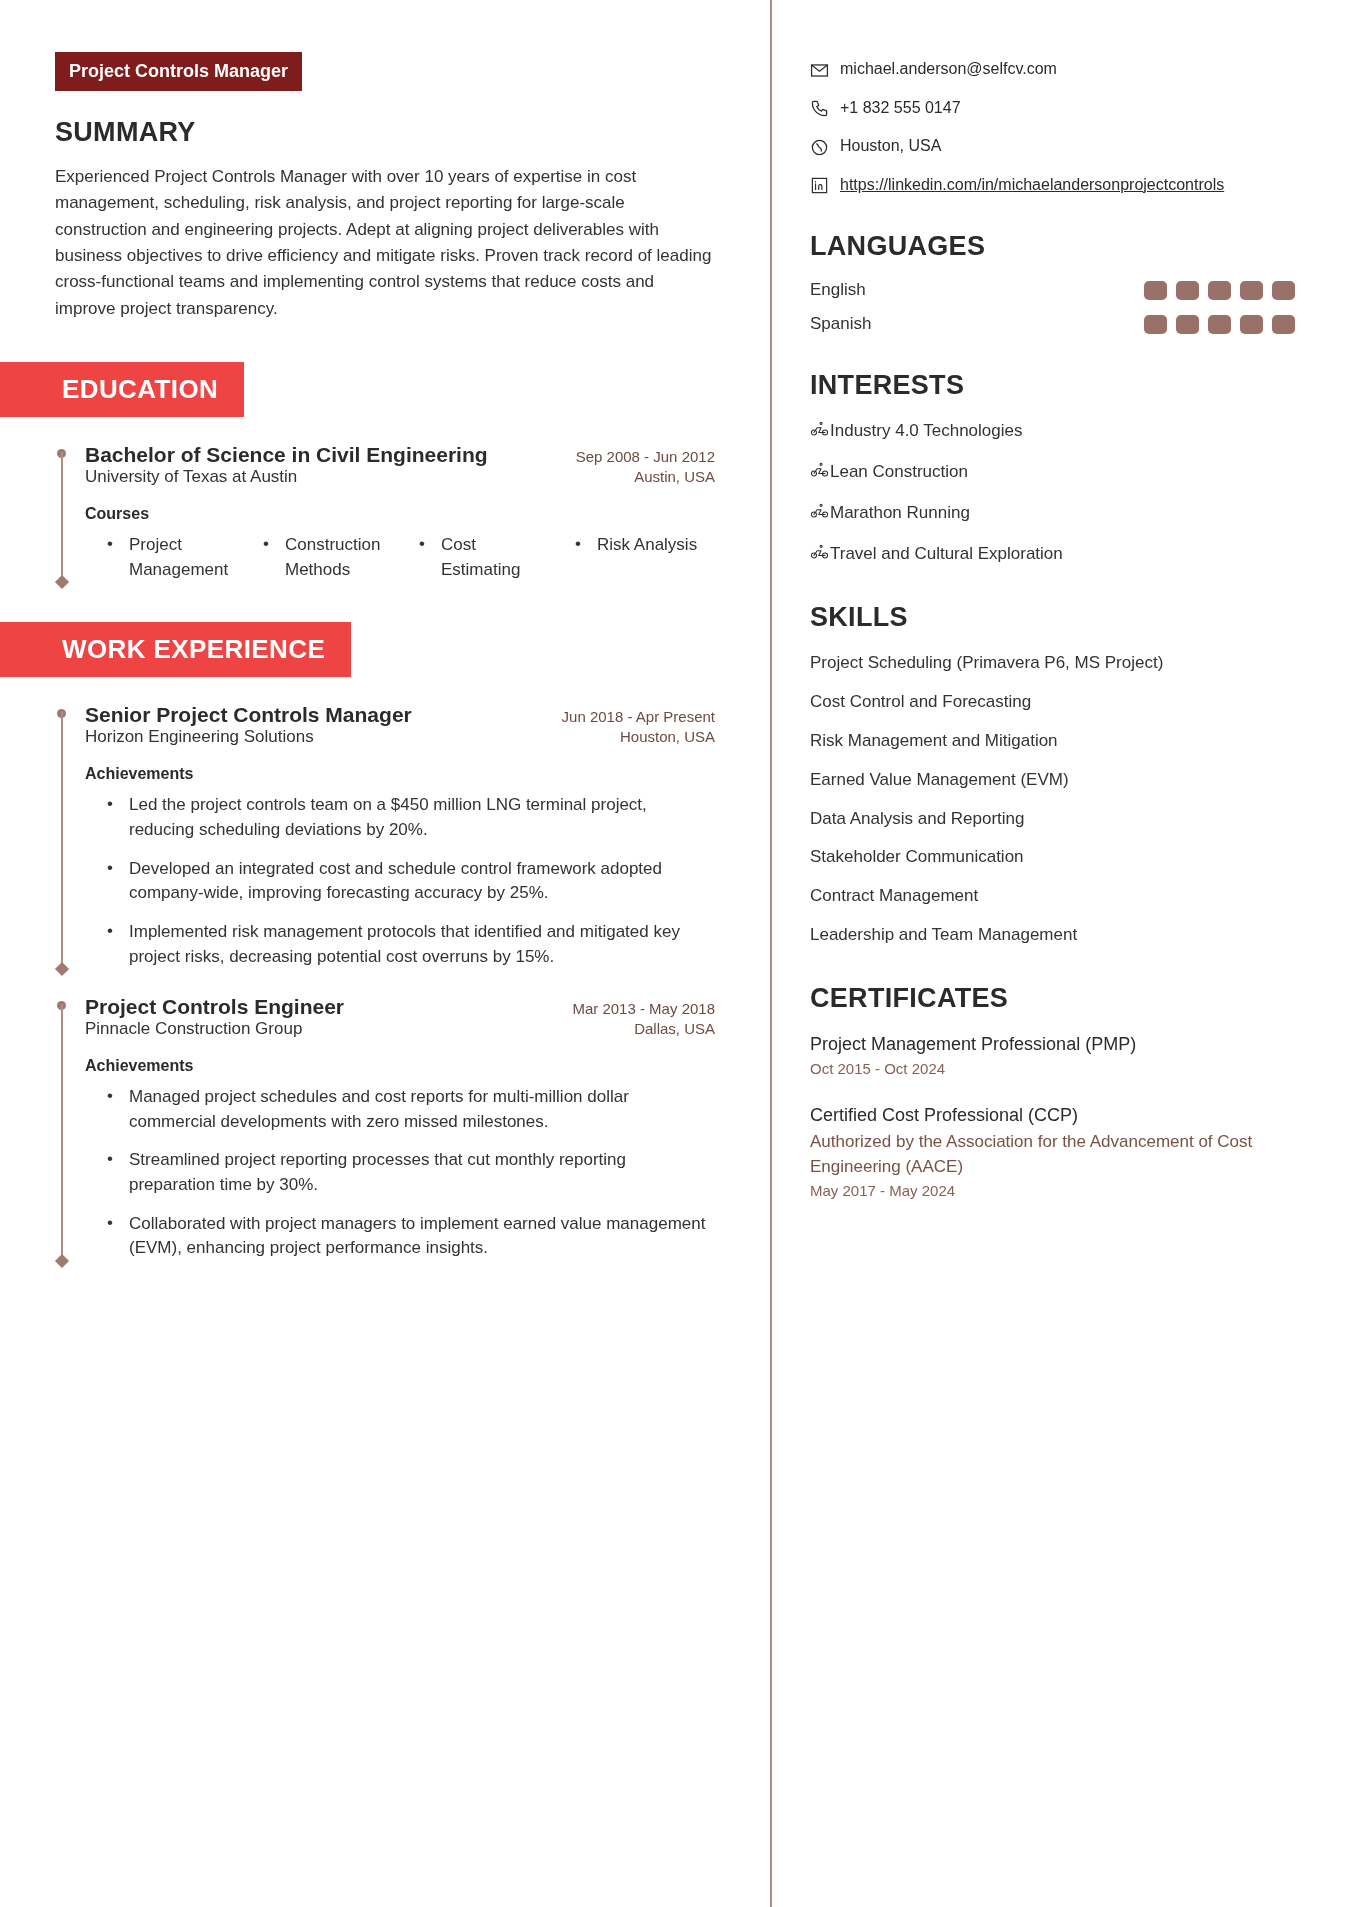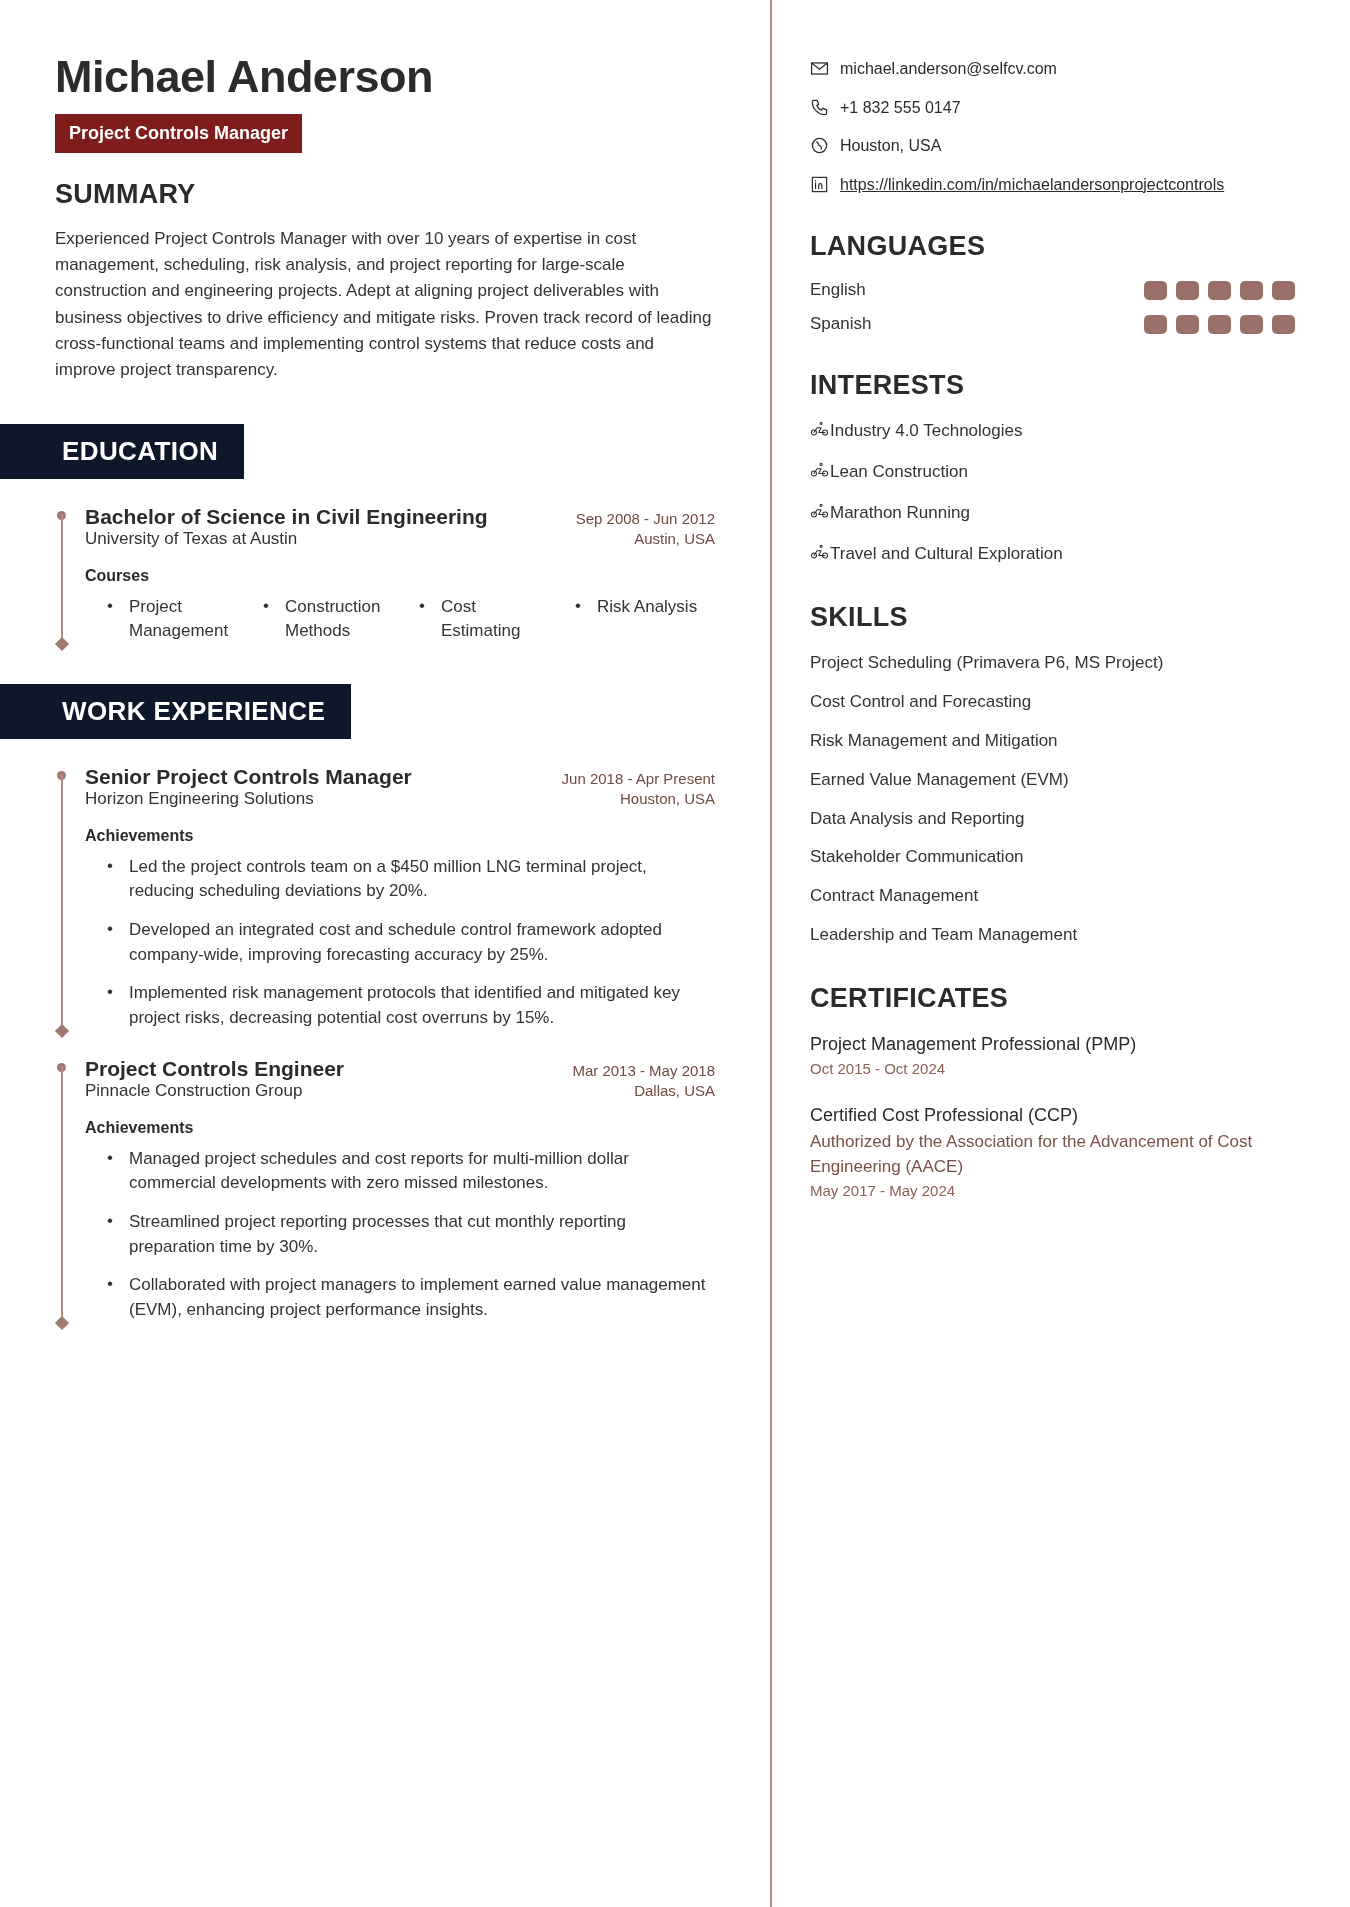--- a/index.html
+++ b/index.html
@@ -28,21 +28,21 @@
   .sec-plain {
     font-size:27px; font-weight:bold; color:#2b2b2b;
     letter-spacing:0.3px; margin-bottom:16px;
   }
   .summary-text {
     font-size:17px; line-height:1.55; color:#333;
   }
 
   
   .sec-banner {
-    background:#0f172a; color:#ffffff;
+    background:#ef4444; color:#ffffff;
     font-size:26px; font-weight:bold; letter-spacing:0.4px;
     padding:12px 26px 12px 0;
     margin-left:-55px; padding-left:62px;
     display:inline-block;
   }
   .banner-wrap { margin:40px 0 26px -55px; }
   .banner-wrap > .sec-banner { margin-left:0; }
 
   
   .entry { position:relative; padding-left:30px; margin-bottom:26px; }
@@ -82,21 +82,21 @@
   .ach-list .bullet-item { margin-bottom:14px; }
 
   
   .divider {
     position:absolute; left:770px; top:0; bottom:0;
     width:1.5px; background:#b08d84;
   }
   .right { width:580px; padding:58px 55px 0 40px; }
 
   .contact-row {
-    display:flex; align-items:flex-start; gap:11px;
+    display:flex; align-items:flex-end; gap:11px;
     font-size:16px; color:#2b2b2b; margin-bottom:17px; line-height:1.35;
   }
   .cicon { width:19px; flex:0 0 19px; margin-top:1px; }
   .cicon svg { display:block; }
   .link-text { text-decoration:underline; word-break:break-all; }
 
   .sec-right {
     font-size:27px; font-weight:bold; color:#2b2b2b;
     letter-spacing:0.3px; margin:36px 0 18px 0;
   }
@@ -122,21 +122,20 @@
   .cert-issuer { font-size:17px; color:#7a5146; line-height:1.45; margin-top:2px; }
   .cert-date { font-size:15px; color:#8a6056; margin-top:3px; }
 </style>
 </head>
 <body>
 
 <div class="page">
 
   <div class="left">
 
-    <div class="name">Michael Anderson</div>
     <div class="title-banner">Project Controls Manager</div>
 
     <div class="sec-plain">SUMMARY</div>
     <div class="summary-text">Experienced Project Controls Manager with over 10 years of expertise in cost management, scheduling, risk analysis, and project reporting for large-scale construction and engineering projects. Adept at aligning project deliverables with business objectives to drive efficiency and mitigate risks. Proven track record of leading cross-functional teams and implementing control systems that reduce costs and improve project transparency.</div>
 
     <div class="banner-wrap">
       <div class="sec-banner">EDUCATION</div>
     </div>
 
     <div id="education-list">

